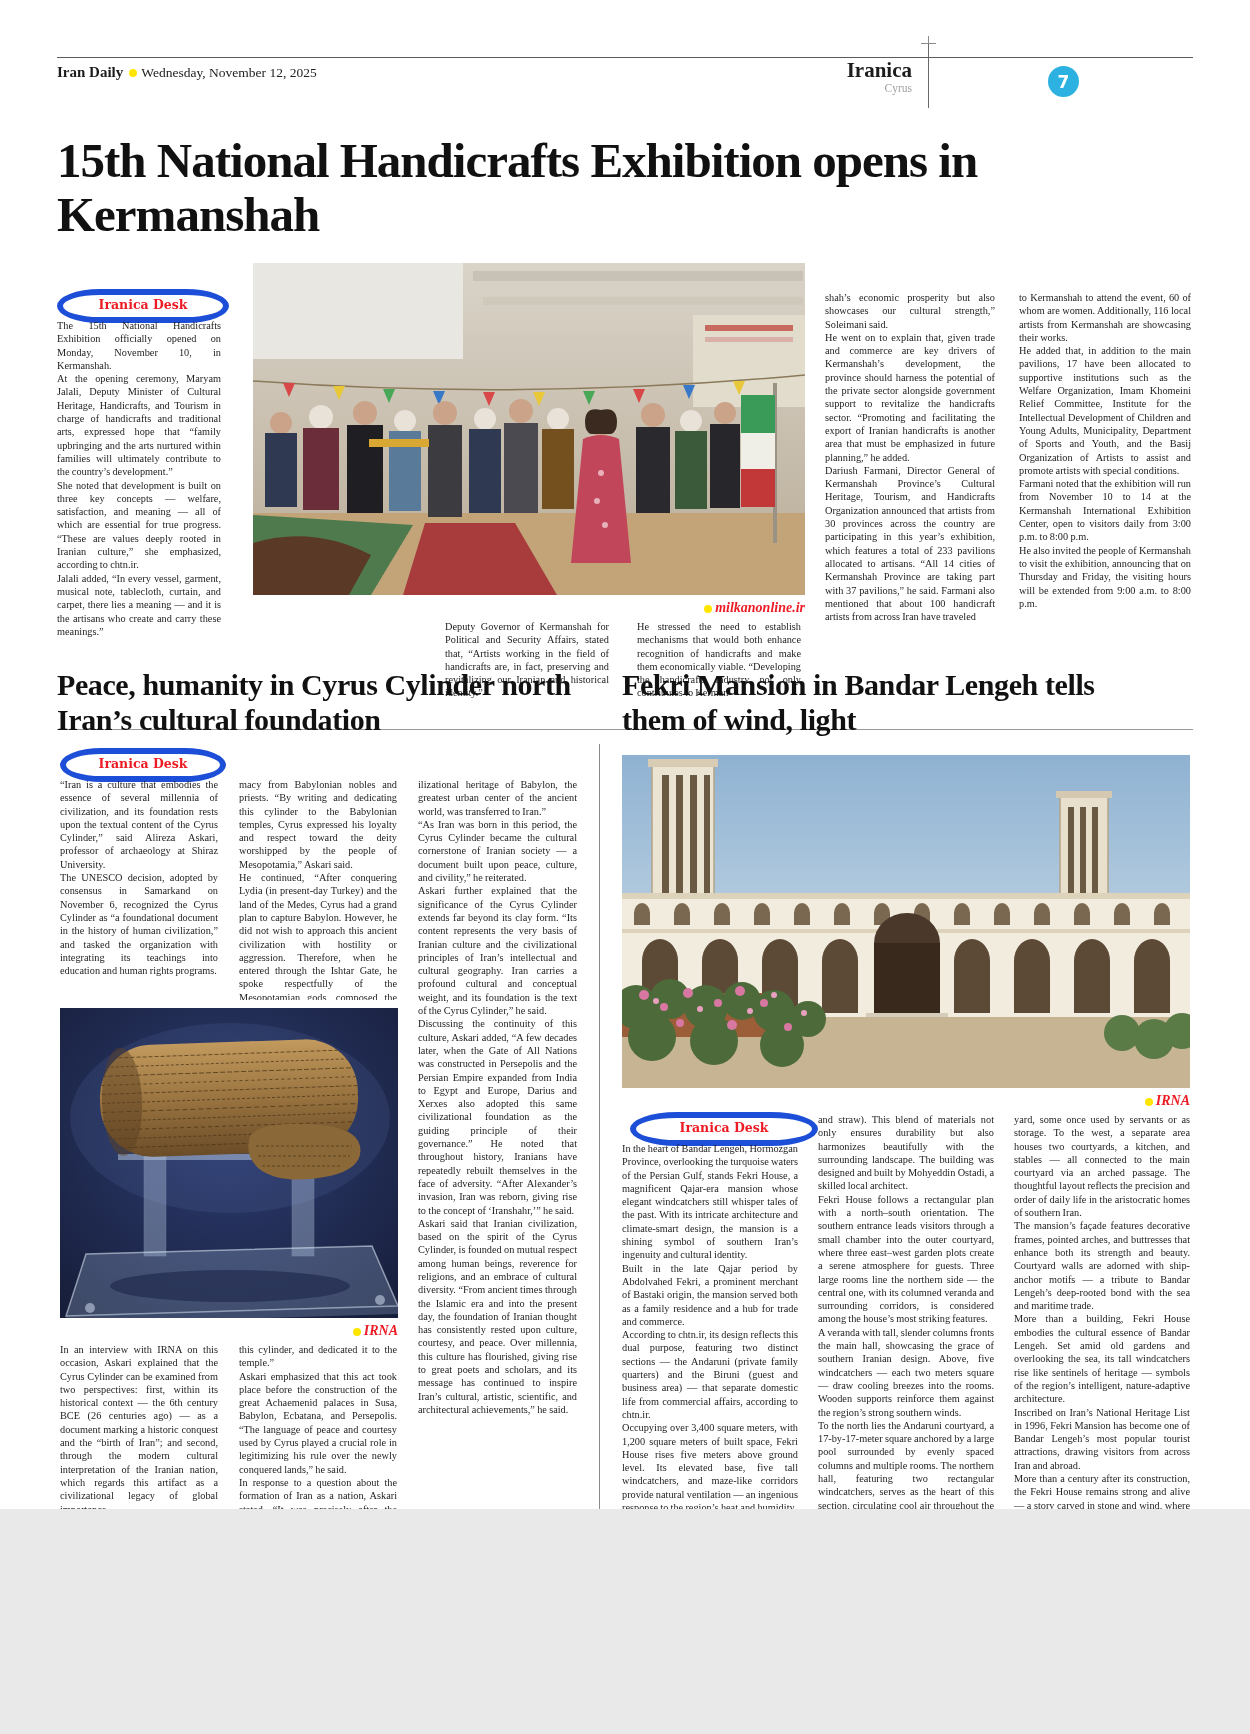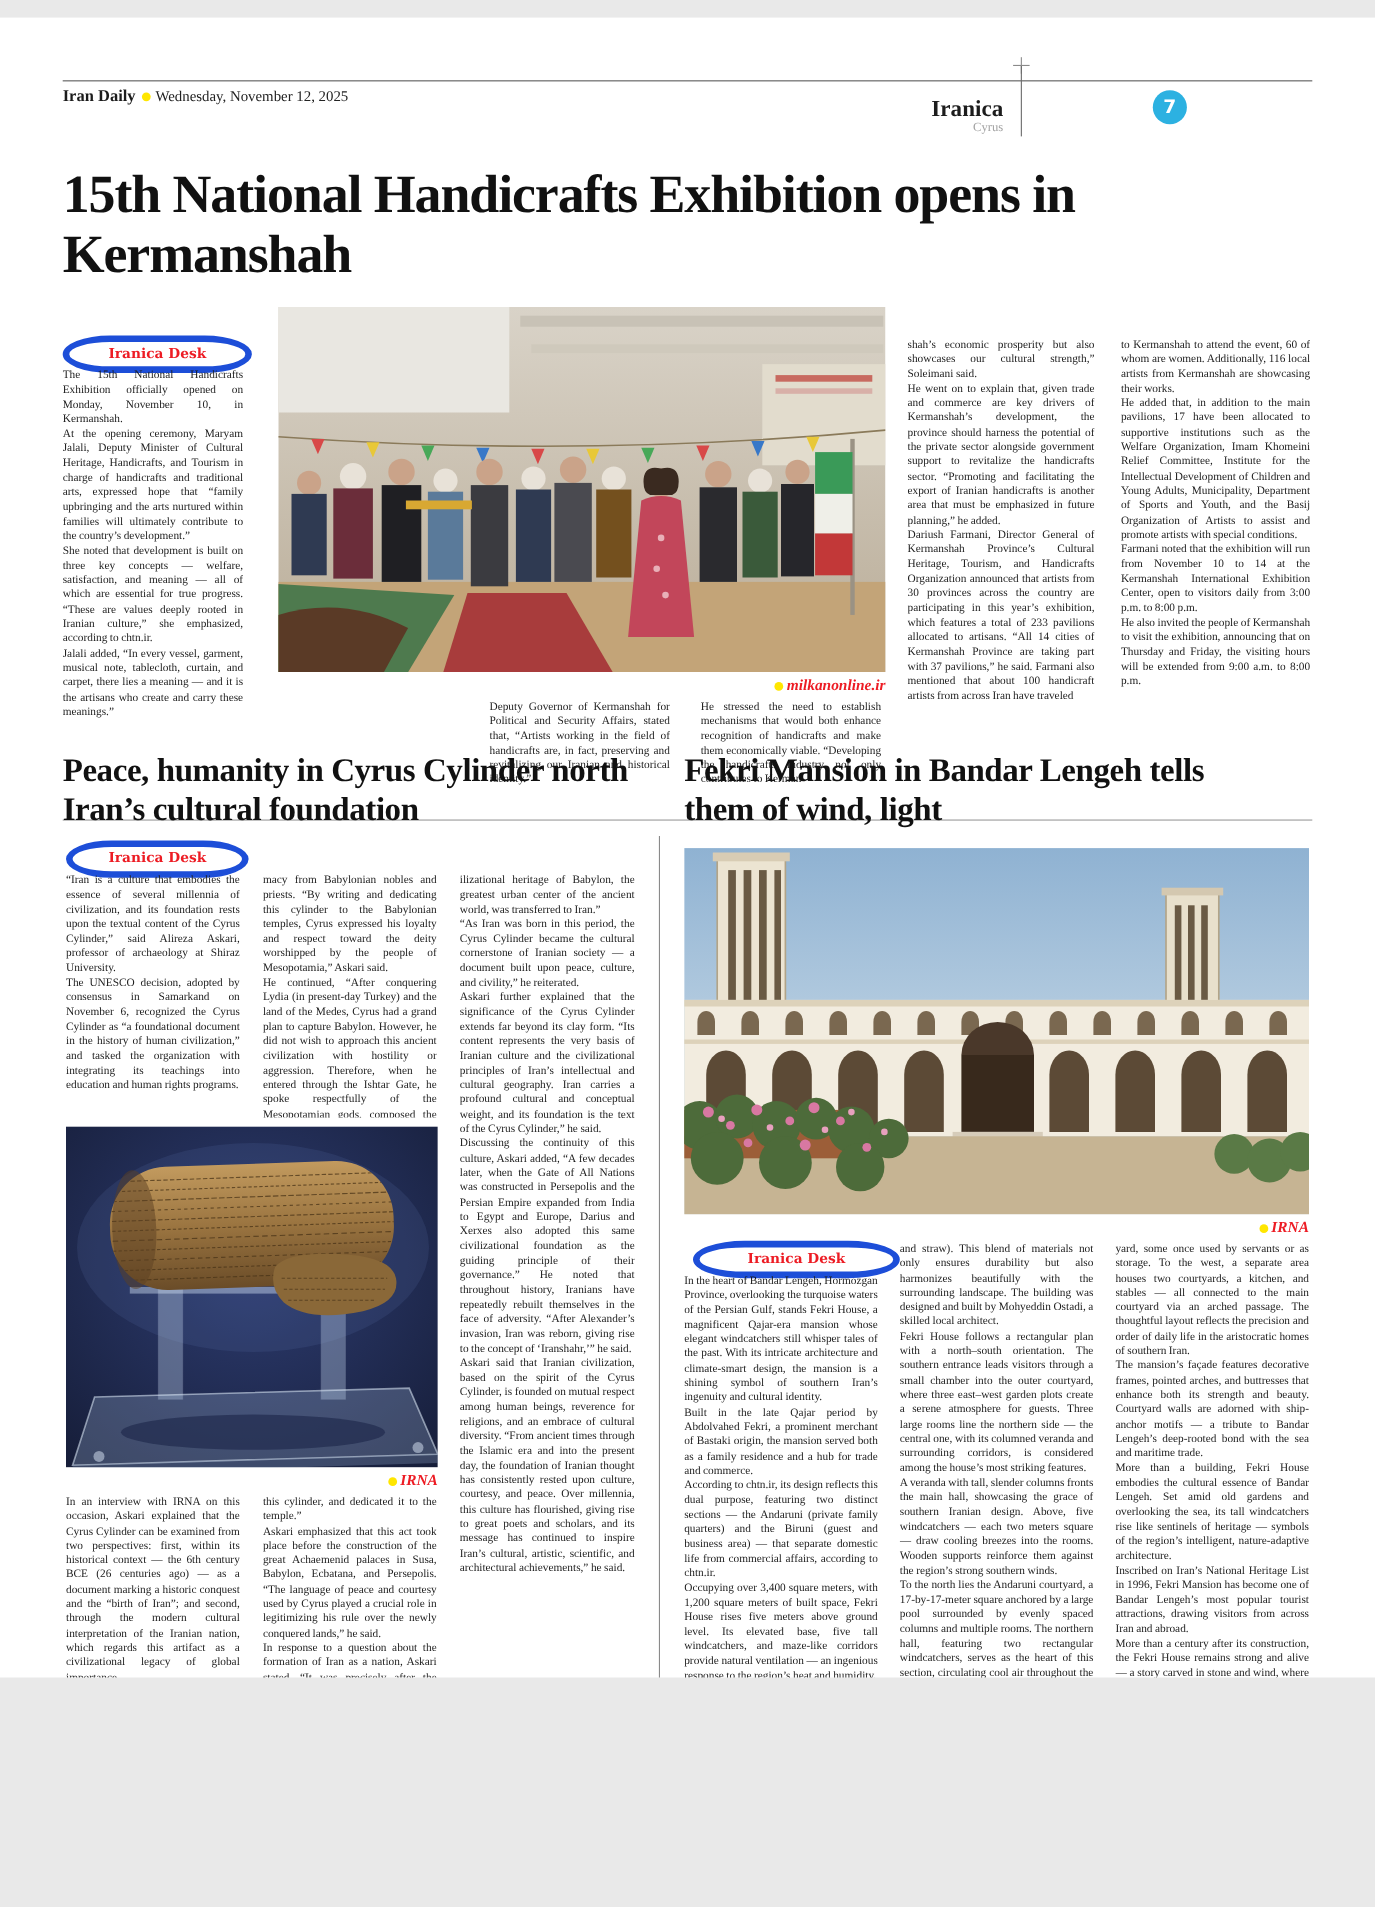--- a/index.html
+++ b/index.html
@@ -1,16 +1,16 @@
 <!DOCTYPE html>
 <html><head>
 <meta charset="utf-8">
 <style>
   html,body{margin:0;padding:0;background:#e9e9e9;}
-  #page{position:relative;width:1250px;height:1509px;background:#ffffff;margin:16px auto;
+  #page{position:relative;width:1250px;height:1509px;background:#ffffff;margin:0 auto;
         font-family:"Liberation Serif", serif;color:#1c1c1c;overflow:hidden;}
   .abs{position:absolute;}
   .rule-h{background:#5a5a5a;height:1px;}
   .rule-v{background:#8a8a8a;width:1px;}
   
   .brandline{font-size:15px;white-space:nowrap;}
   .brand{font-weight:bold;}
   .dot{display:inline-block;width:8px;height:8px;border-radius:50%;background:#ffe600;margin:0 4px 1px 6px;vertical-align:middle;}
   .dateline{font-size:13.5px;color:#222;}
   .secblock{text-align:right;width:160px;}
@@ -40,21 +40,21 @@
 </style>
 </head>
 <body>
 
 <div id="page">
 
   <div class="abs rule-h" style="left:57px;top:57px;width:1136px;"></div>
   <div class="abs brandline" style="left:57px;top:64px;">
     <span class="brand">Iran Daily</span><span class="dot"></span><span class="dateline">Wednesday, November 12, 2025</span>
   </div>
-  <div class="abs secblock" style="left:752px;top:71px;font-family:Liberation Serif, serif;">
+  <div class="abs secblock" style="left:752px;top:59px;font-family:Liberation Serif, serif;">
     <div class="secname">Iranica</div>
     <div class="sechome">Cyrus</div>
   </div>
   <div class="abs cropmark" style="left:921px;top:36px;"></div>
   <div class="abs rule-v" style="left:928px;top:44px;height:64px;background:#6a6a6a;"></div>
   <div class="abs pagenum" style="left:1048px;top:66px;">7</div>
 
   <div class="abs h1" style="left:57px;top:134px;width:960px;">15th National Handicrafts Exhibition opens in Kermanshah</div>
 
   <div class="abs kicker" style="left:57px;top:289px;width:160px;">Iranica Desk</div>

